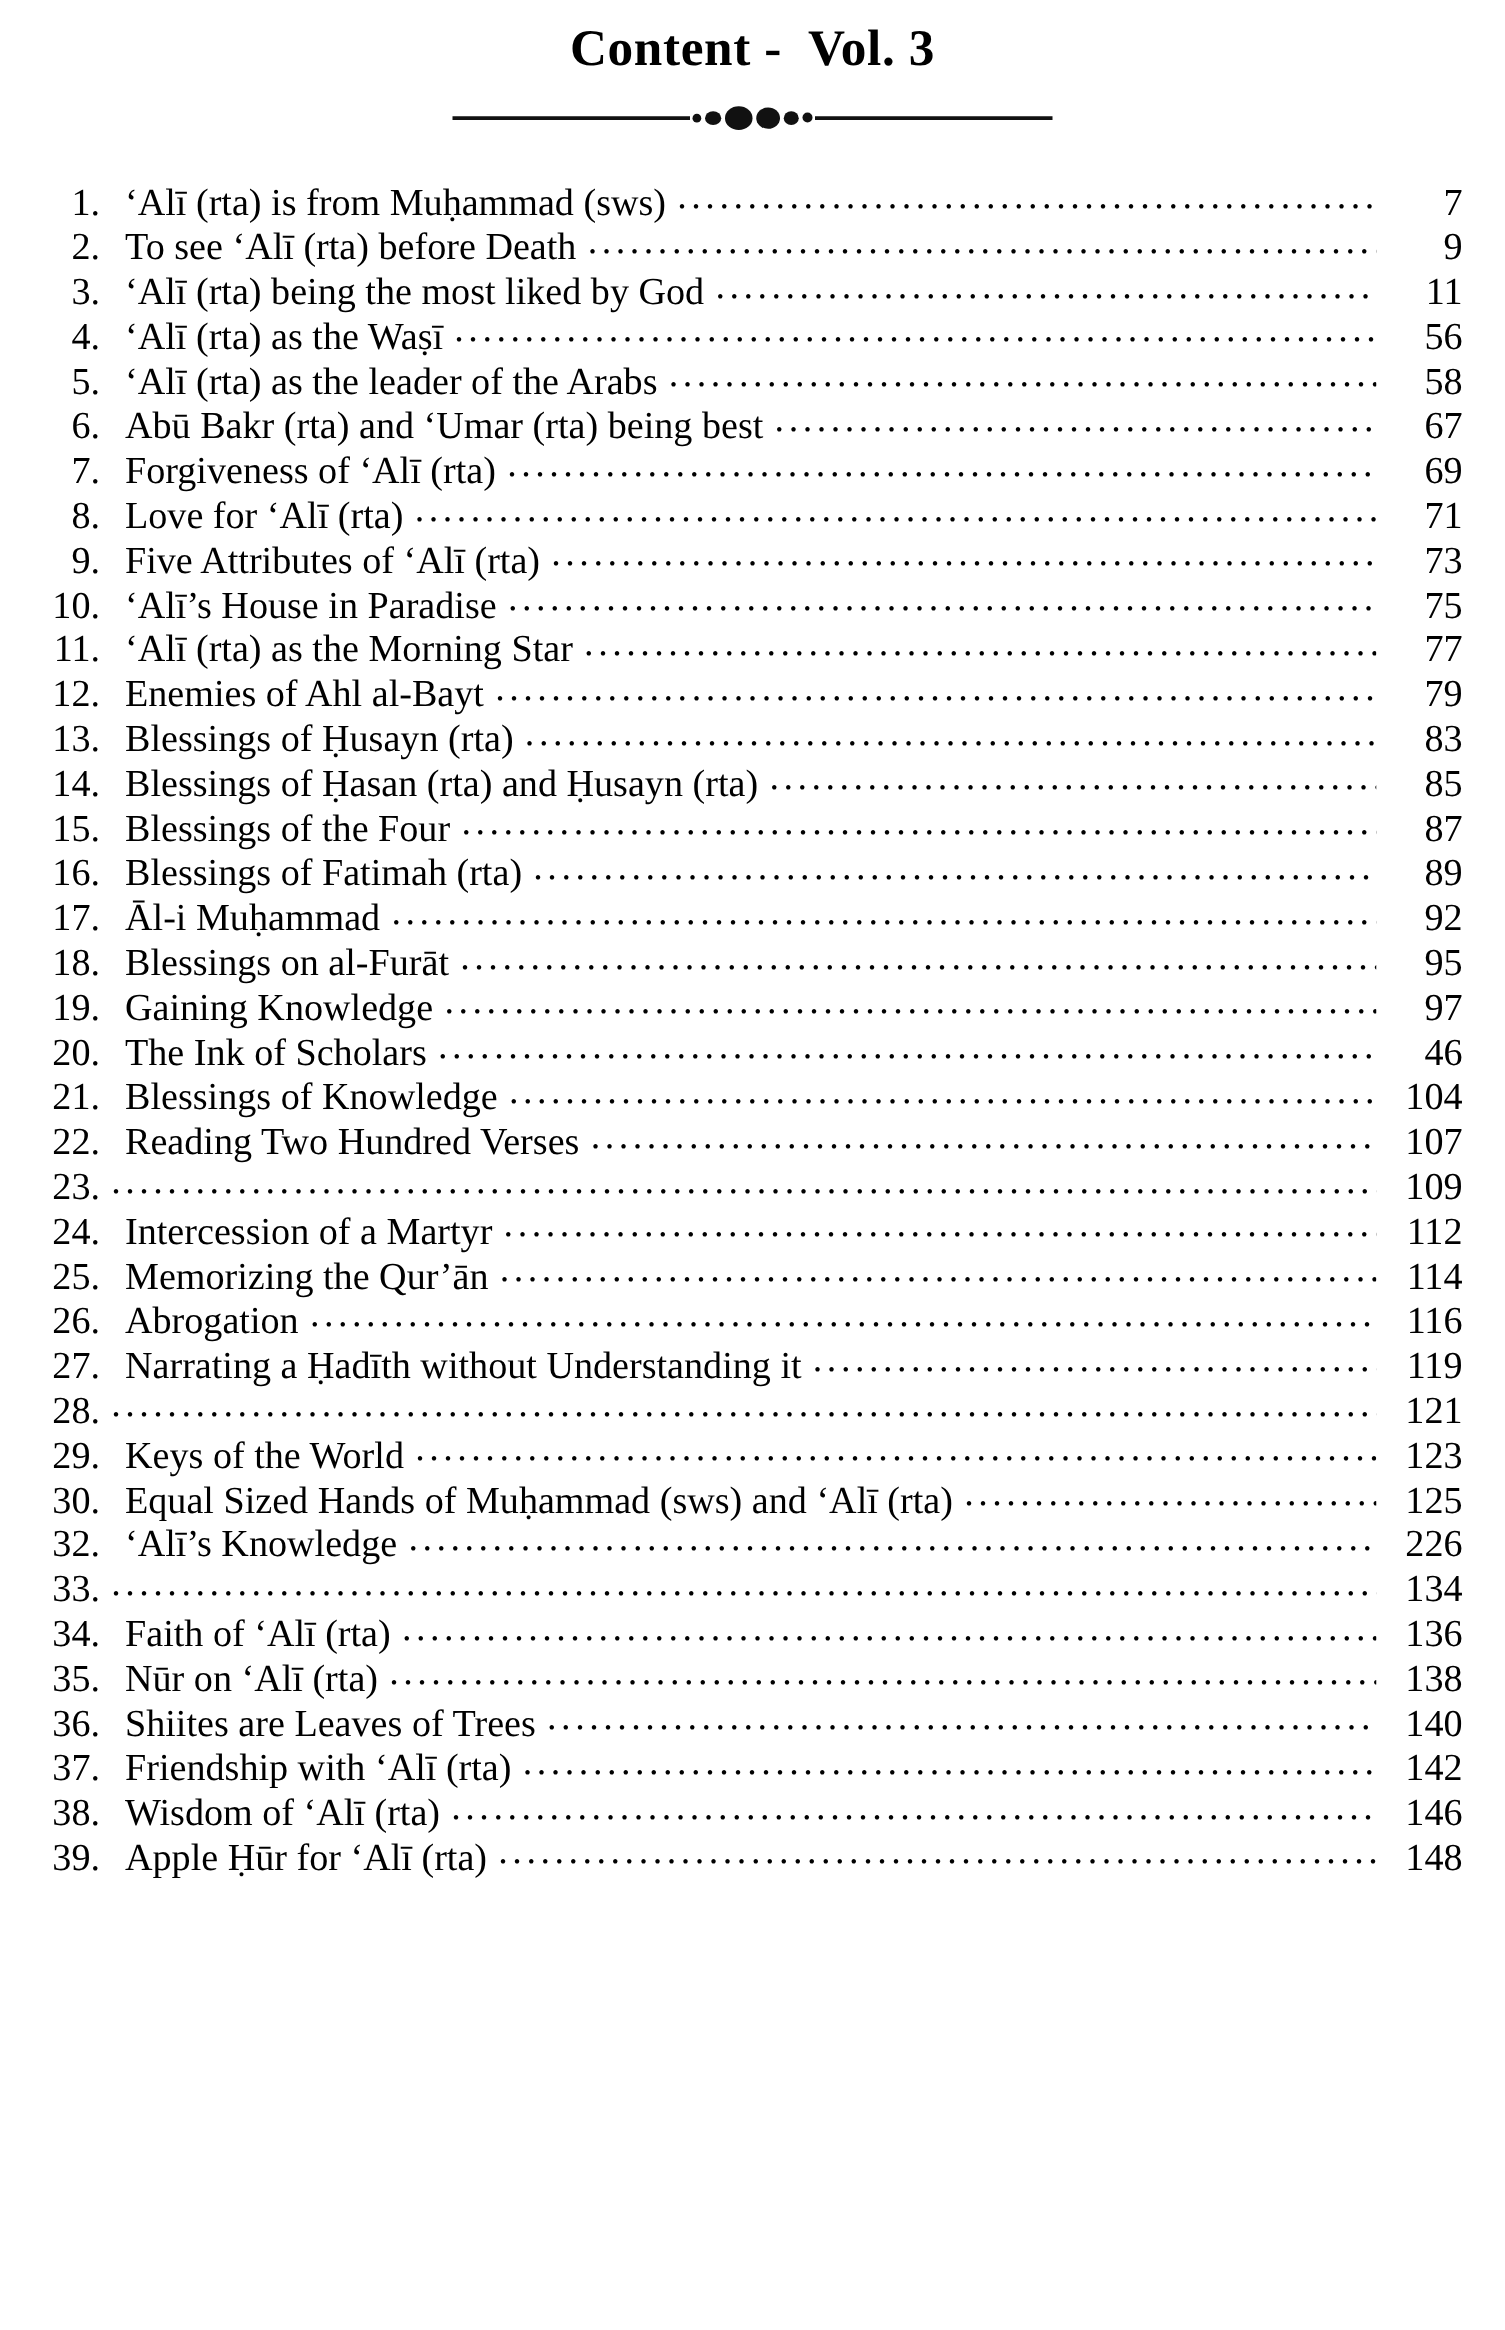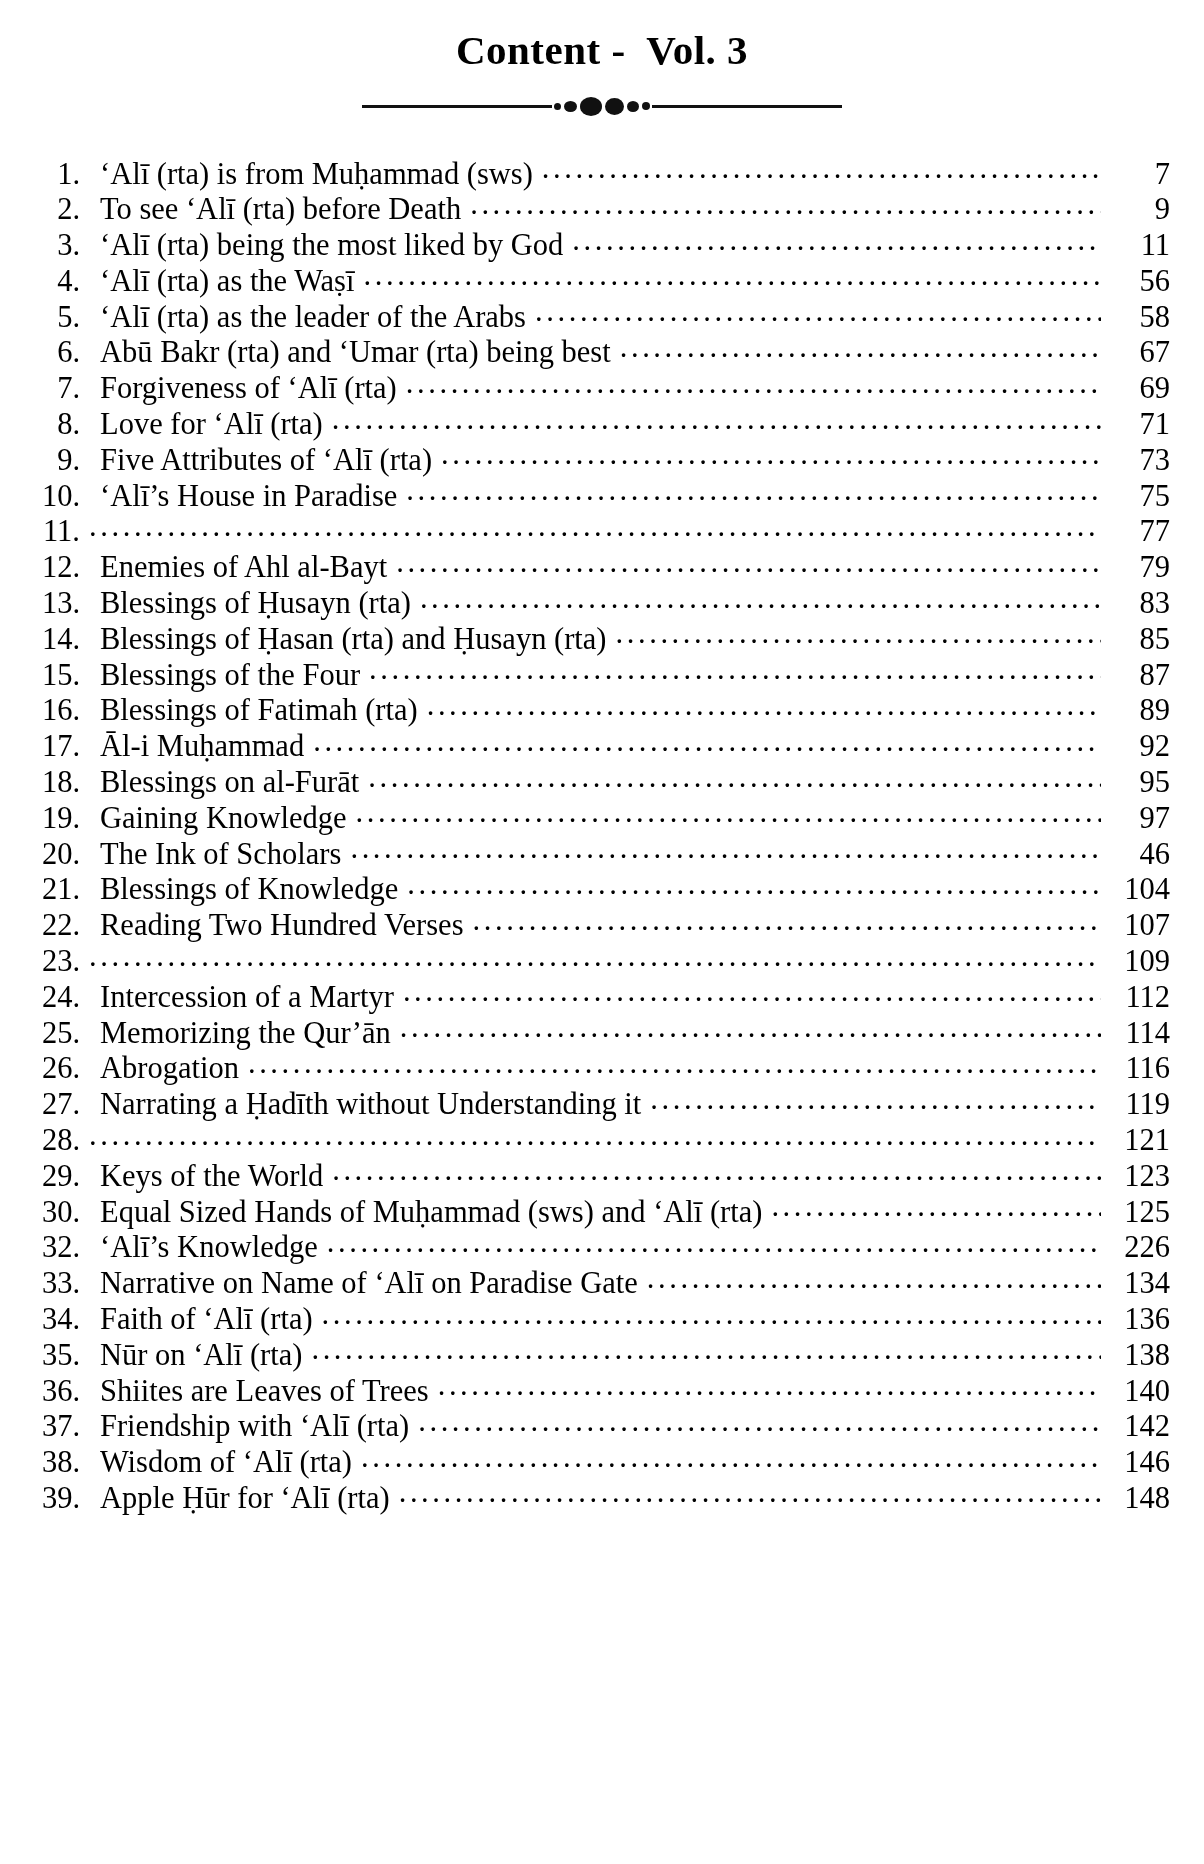--- a/index.html
+++ b/index.html
@@ -19,21 +19,21 @@
   .page {
     width: 1204px;
     height: 1864px;
     position: relative;
     box-sizing: border-box;
     padding: 0;
   }
 
   
   .title-block {
-    padding-top: 30px;
+    padding-top: 18px;
     text-align: center;
   }
 
   .page-title {
     font-family: "Liberation Serif", "DejaVu Serif", serif;
     font-weight: bold;
     font-size: 41px;
     letter-spacing: 0.5px;
     line-height: 1.0;
     margin: 0;
@@ -213,20 +213,21 @@
         <span class="toc-page">73</span>
       </li>
       <li class="toc-row">
         <span class="toc-num">10.</span>
         <span class="toc-title">‘Alī’s House in Paradise</span>
         <span class="toc-leader"></span>
         <span class="toc-page">75</span>
       </li>
       <li class="toc-row">
         <span class="toc-num">11.</span>
+        <span class="toc-title">‘Alī (rta) as the Morning Star</span>
         <span class="toc-leader"></span>
         <span class="toc-page">77</span>
       </li>
       <li class="toc-row">
         <span class="toc-num">12.</span>
         <span class="toc-title">Enemies of Ahl al-Bayt</span>
         <span class="toc-leader"></span>
         <span class="toc-page">79</span>
       </li>
       <li class="toc-row">
@@ -336,21 +337,20 @@
         <span class="toc-page">125</span>
       </li>
       <li class="toc-row">
         <span class="toc-num">32.</span>
         <span class="toc-title">‘Alī’s Knowledge</span>
         <span class="toc-leader"></span>
         <span class="toc-page">226</span>
       </li>
       <li class="toc-row">
         <span class="toc-num">33.</span>
-        <span class="toc-title">Narrative on Name of ‘Alī on Paradise Gate</span>
         <span class="toc-leader"></span>
         <span class="toc-page">134</span>
       </li>
       <li class="toc-row">
         <span class="toc-num">34.</span>
         <span class="toc-title">Faith of ‘Alī (rta)</span>
         <span class="toc-leader"></span>
         <span class="toc-page">136</span>
       </li>
       <li class="toc-row">

